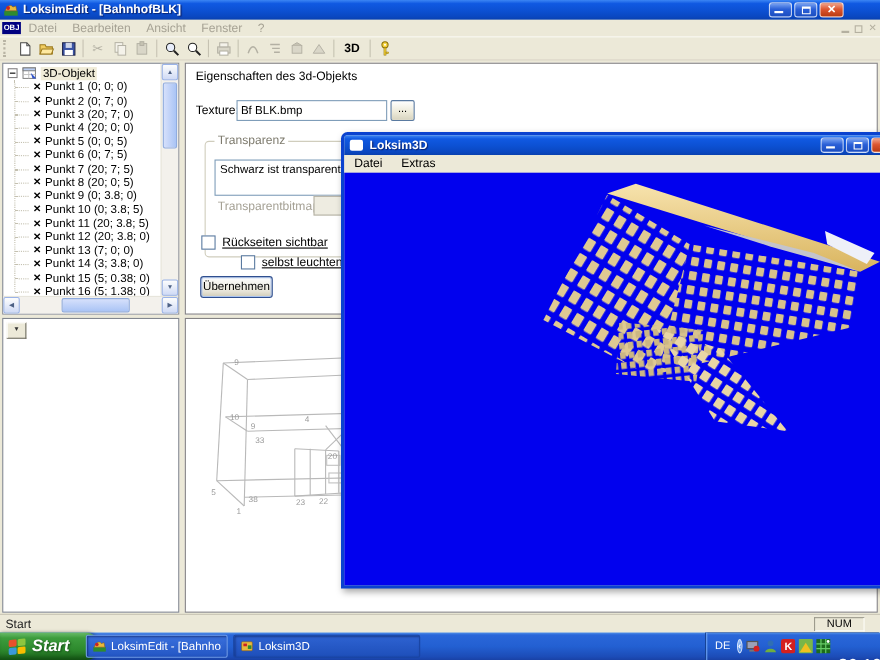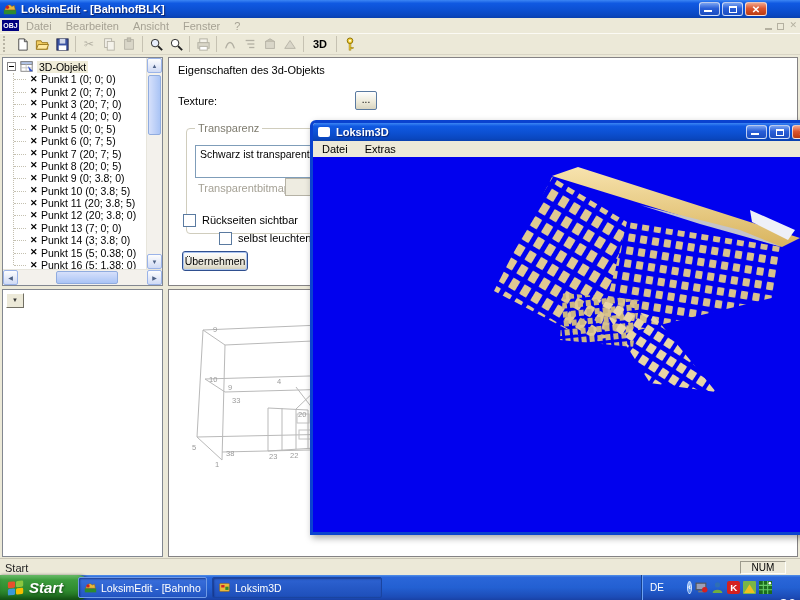--- a/index.html
+++ b/index.html
@@ -65,21 +65,21 @@
   .wire-panel { position:absolute; left:168px; top:289px; width:630px; height:268px; background:#fff; border:1px solid #848284; }
   .p-abs { position:absolute; }
   .textbox { border:1px solid #7f9db9; background:#fff; font:10.5px "Liberation Sans",sans-serif; padding:2px 3px; }
   .browse-btn { border:1px solid #5a7aa0; border-radius:2px; background:linear-gradient(180deg,#fff,#ece9d8 60%,#d8d4c0); font-size:10px; line-height:15px; text-align:center; }
   .groupbox { border:1px solid #d0cdbd; border-radius:4px; }
   .groupbox-label { position:absolute; top:-7px; left:8px; background:#fff; padding:0 3px; color:#7e7b6e; }
   .combobox { border:1px solid #7f9db9; background:#fff; padding:2px 4px; font-size:10.5px; }
   .disabled-label { color:#a5a195; }
   .disabled-field { border:1px solid #b5b2a5; background:#eeece1; }
   .checkbox { width:13px; height:13px; border:1px solid #5a7aa0; background:#fff; display:inline-block; }
-  .cb-row { display:flex; gap:6px; }
+  .cb-row { display:flex; align-items:center; gap:6px;text-decoration:underline; }
   .apply-btn { border:1px solid #2f4f8f; border-radius:3px; background:linear-gradient(180deg,#fefefe,#e8e5d8 70%,#d0ccb8); box-shadow:inset 0 0 0 1px #aac4f0; font-size:10.5px; text-align:center; line-height:18px; }
   .wire-svg text { font:7.5px "Liberation Sans",sans-serif; fill:#9a9a9a; }
   .wire-svg line { stroke:#b9b9b9; stroke-width:1; }
   .wire-svg rect { stroke:#c2c2c2; fill:none; }
   
   .loksim-window { position:absolute; left:310px; top:120px; width:500px; height:415px;
     border:3px solid #0a42cf; border-radius:6px 6px 0 0; background:#ece9d8; box-shadow:2px 3px 7px rgba(0,0,0,.35); }
   .lk-titlebar { height:18px; background:linear-gradient(180deg,#3c86f4 0%,#1059e2 18%,#0c50d2 55%,#0a47c0 85%,#0940ae 100%);
     display:flex; align-items:center; padding-left:5px; border-radius:3px 3px 0 0; position:relative; }
   .lk-icon { width:12px; height:10px; background:#fff; border-radius:2px; }
@@ -100,21 +100,21 @@
     background:linear-gradient(180deg,#6cbf6c 0%,#3d9c3d 20%,#2e8b2e 60%,#1f6b1f 100%);
     display:flex; align-items:center; padding-left:7px;
     box-shadow:inset -3px -3px 5px rgba(0,40,0,.45), 1px 0 3px rgba(0,0,0,.45); }
   .start-label { color:#fff; font-weight:bold; font-style:italic; font-size:15px; margin-left:4px; text-shadow:1px 1px 2px #184f18;text-align:right; }
   .task-btn { position:absolute; top:2px; height:21px; border-radius:2px; display:flex; align-items:center; padding:0 5px; color:#fff; font-size:10.5px; }
   .task-btn.b1 { left:78px; width:129px; background:linear-gradient(180deg,#3a70dd,#2356c4); border:1px solid #6f9ae6; box-shadow:inset 1px 1px 2px rgba(0,10,60,.5); }
   .task-btn.b2 { left:212px; width:170px; background:linear-gradient(180deg,#2e63d2,#1e4fba); border:1px solid #1a44a0; box-shadow:inset 1px 1px 2px rgba(0,10,60,.45); }
   .task-label { margin-left:4px; white-space:nowrap; overflow:hidden; }
   .tray { position:absolute; right:0; top:0; height:25px; width:158px; display:flex; align-items:center;
     border-left:1px solid #6fa3f2; box-shadow:-1px 0 0 #16408f; padding-left:7px; gap:3px; }
-  .tray-lang { color:#fff; font-size:10px; margin-right:20px; }
+  .tray-lang { color:#fff; font-size:10px; margin-right:3px; }
   .chevron { width:13px; height:13px; border-radius:50%; background:linear-gradient(180deg,#9cc3fb,#4a8ae8); border:1px solid #d7e6fd; color:#fff; font-size:9px; line-height:11px; text-align:center; font-weight:bold; }
   .tray-ico { width:13px; height:13px; display:flex; }
   .tray-clock { color:#fff; font-size:16px; margin-left:4px;margin-top:36px; }
 </style>
 </head>
 <body>
 
 <div class="screen">
 
   <div class="titlebar">
@@ -341,20 +341,21 @@
     </div>
   </div>
 
   <div class="left-bottom-panel">
     <span class="dd-btn">▼</span>
   </div>
 
   <div class="props-panel">
     <div class="p-abs" style="left:9px;top:6px;">Eigenschaften des 3d-Objekts</div>
     <div class="p-abs" style="left:9px;top:37px;">Texture:</div>
+    <input class="p-abs textbox" style="left: 46px; top: 33px; width: 137px; height: 19px;" value="Bf BLK.bmp">
     <div class="p-abs browse-btn" style="left:186px;top:33px;width:22px;height:19px;">...</div>
     <div class="p-abs groupbox" style="left:17px;top:70px;width:245px;height:106px;">
       <span class="groupbox-label">Transparenz</span>
     </div>
     <div class="p-abs combobox" style="left:26px;top:87px;width:152px;height:33px;">Schwarz ist transparent</div>
     <div class="p-abs disabled-label" style="left:29px;top:124px;">Transparentbitmap:</div>
     <div class="p-abs disabled-field" style="left:116px;top:120px;width:133px;height:18px;"></div>
     <div class="p-abs cb-row" style="left:14px;top:156px;">
       <span class="checkbox"></span>
       <span>Rückseiten sichtbar</span>

